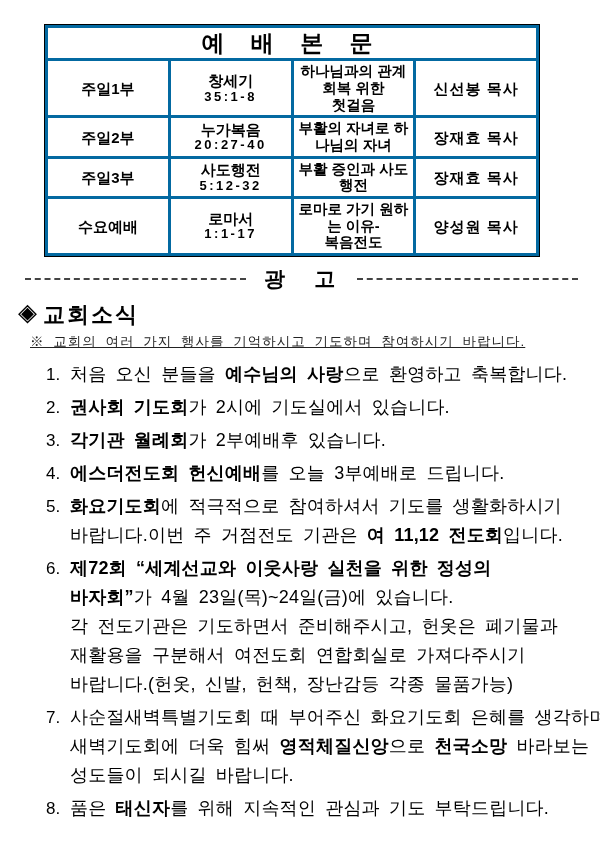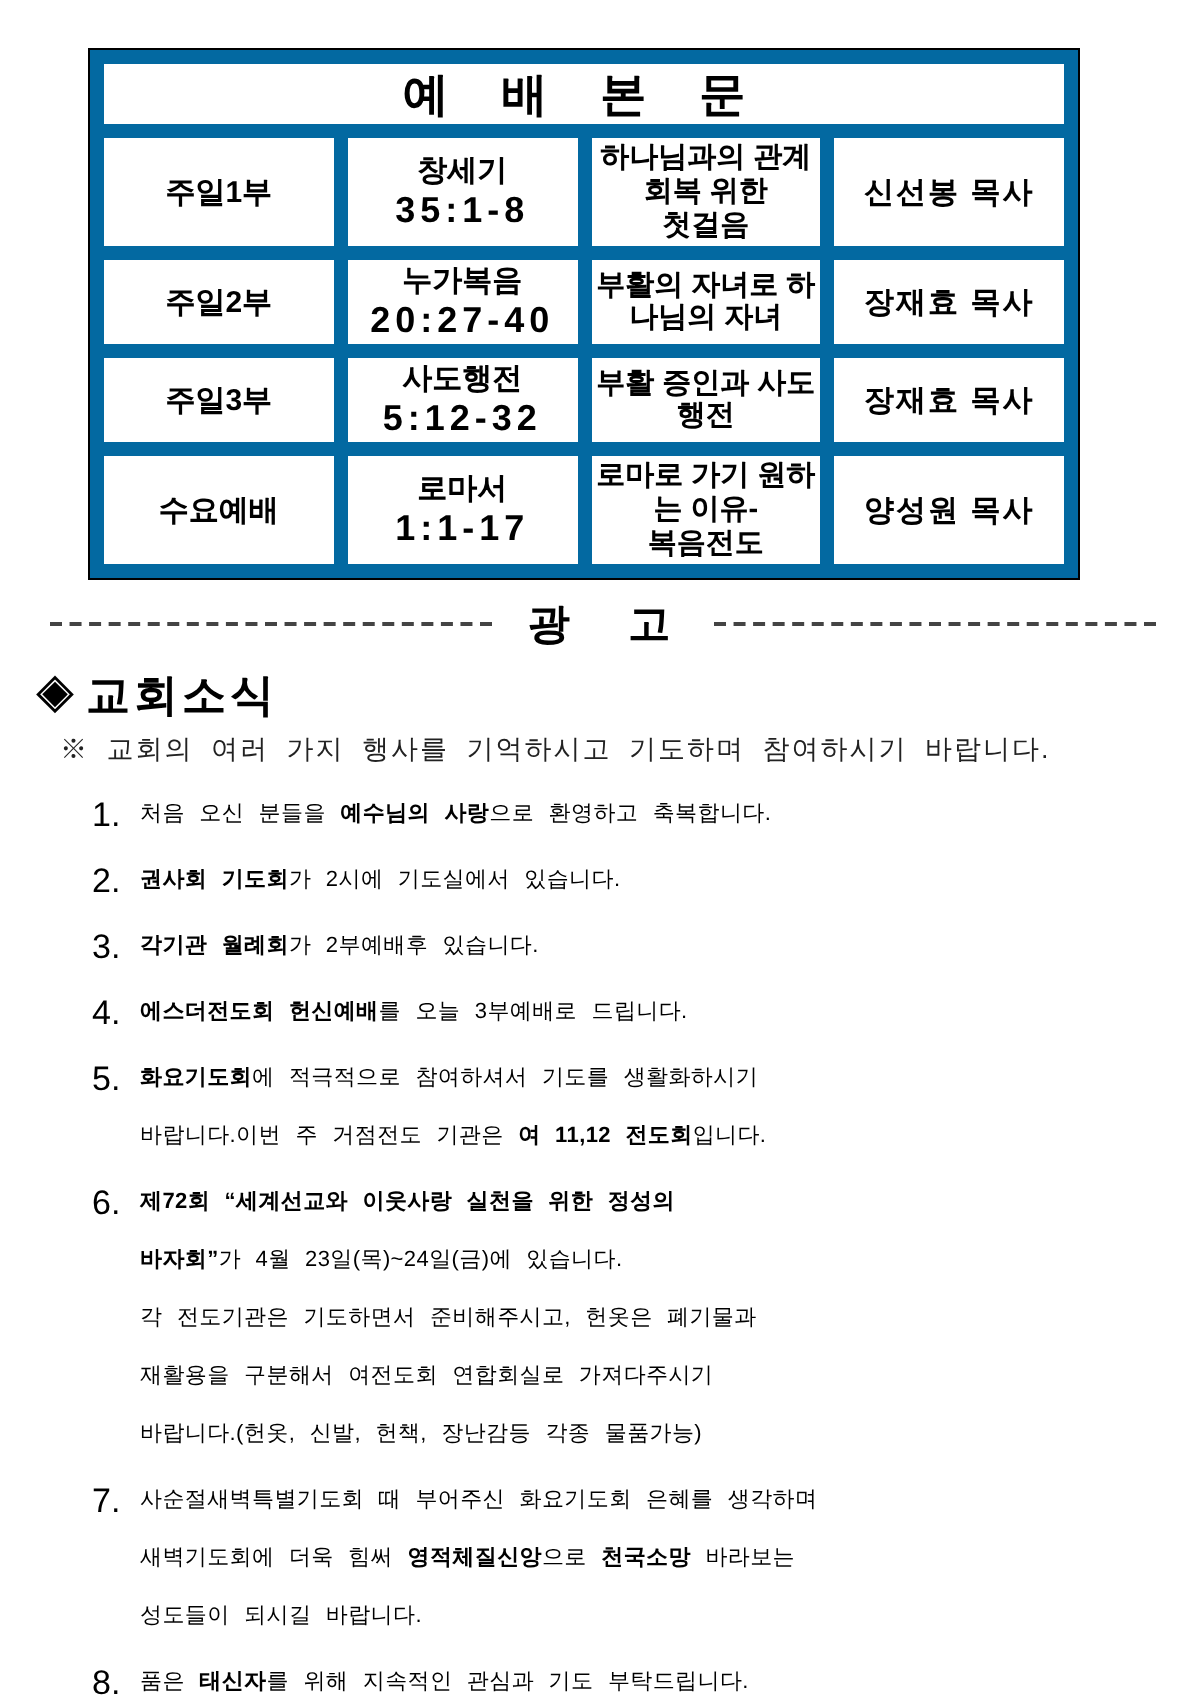--- a/index.html
+++ b/index.html
@@ -8,40 +8,40 @@
   .page { width: 600px; height: 849px; position: relative; }
 
   
   .scripture-table {
     border-collapse: collapse;
     margin: 25px 0 0 45px;
     width: 494px;
     table-layout: fixed;
   }
   .scripture-table td, .scripture-table th {
-    border: 7px solid #0369a1;
+    border: 3px solid #0369a1;
     font-weight: bold;
     text-align: center;
     vertical-align: middle;
     padding: 2px 1px;
     line-height: 1.15;
   }
   .scripture-table { border: 2px solid #000; outline: 1px solid #000; }
   .table-title {
     font-size: 23px;
     letter-spacing: 10px;
     height: 33px;
     font-family: "Liberation Sans", sans-serif;
   }
   .col-service { width: 81px; font-size: 15px; }
   .col-scripture { width: 112px; font-size: 15px; }
   .col-sermon { width: 197px; font-size: 14.5px; margin-left: 14px; }
   .col-pastor { width: 104px; font-size: 15px; letter-spacing: 1px; }
   .scripture-table tbody tr { height: 37px; }
-  .verse { letter-spacing: 2.5px; font-size: 18px; }
+  .verse { letter-spacing: 2.5px; font-size: 13px; }
 
   
   .ad-header {
     display: flex;
     align-items: center;
     margin: 9px 22px 0 25px;
     gap: 10px;
   }
   .dash-line { flex: 1; border-top: 2px dashed #444; height: 0; }
   .ad-title {
@@ -64,34 +64,35 @@
     align-items: center;
     gap: 6px;
   }
   .diamond { font-size: 19px; letter-spacing: 0; }
   .news-note {
     margin: 3px 0 0 30px;
     font-size: 13.5px;
     color: #222;
     letter-spacing: 1px;
     word-spacing: 4px;
+    text-decoration: underline;
   }
 
   
   .ann-list { margin: 9px 10px 0 46px; }
   .ann-item { display: flex; margin-bottom: 4px; }
   .ann-num {
     width: 24px;
     flex-shrink: 0;
     font-size: 17px;
     line-height: 29px;
   }
   .ann-content { flex: 1; }
   .ann-line {
-    font-size: 11px;
+    font-size: 18px;
     line-height: 29px;
     word-spacing: 4px;
     letter-spacing: 0.2px;
     white-space: nowrap;
   }
   .ann-line b { font-weight: bold; }
 </style>
 </head>
 <body>
 

